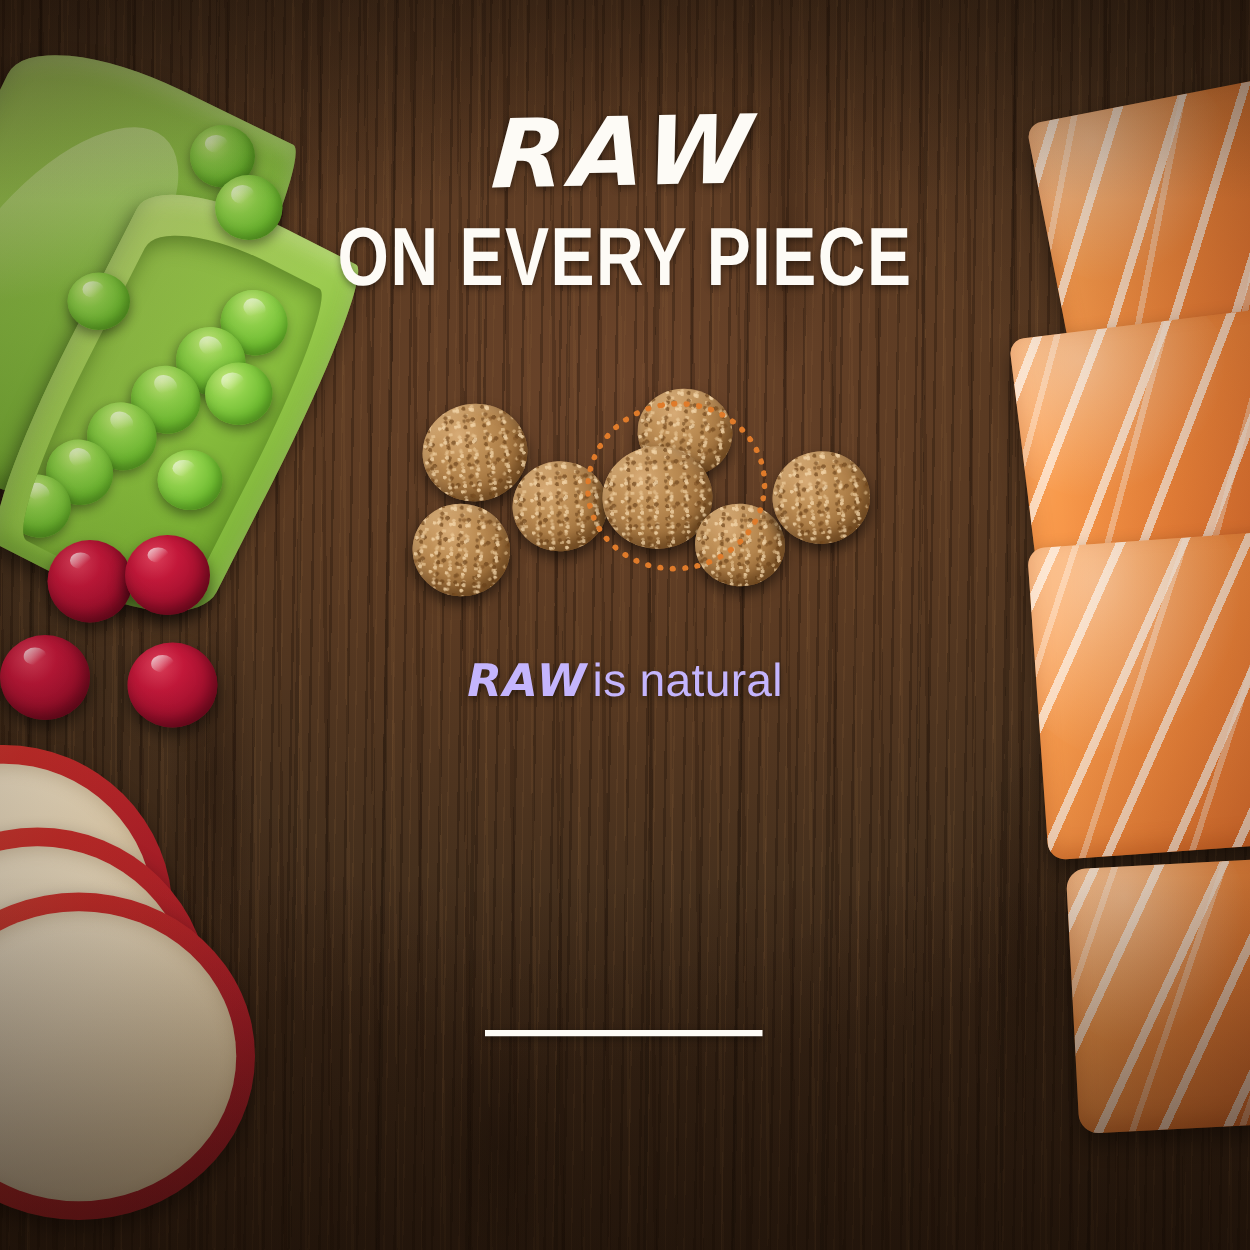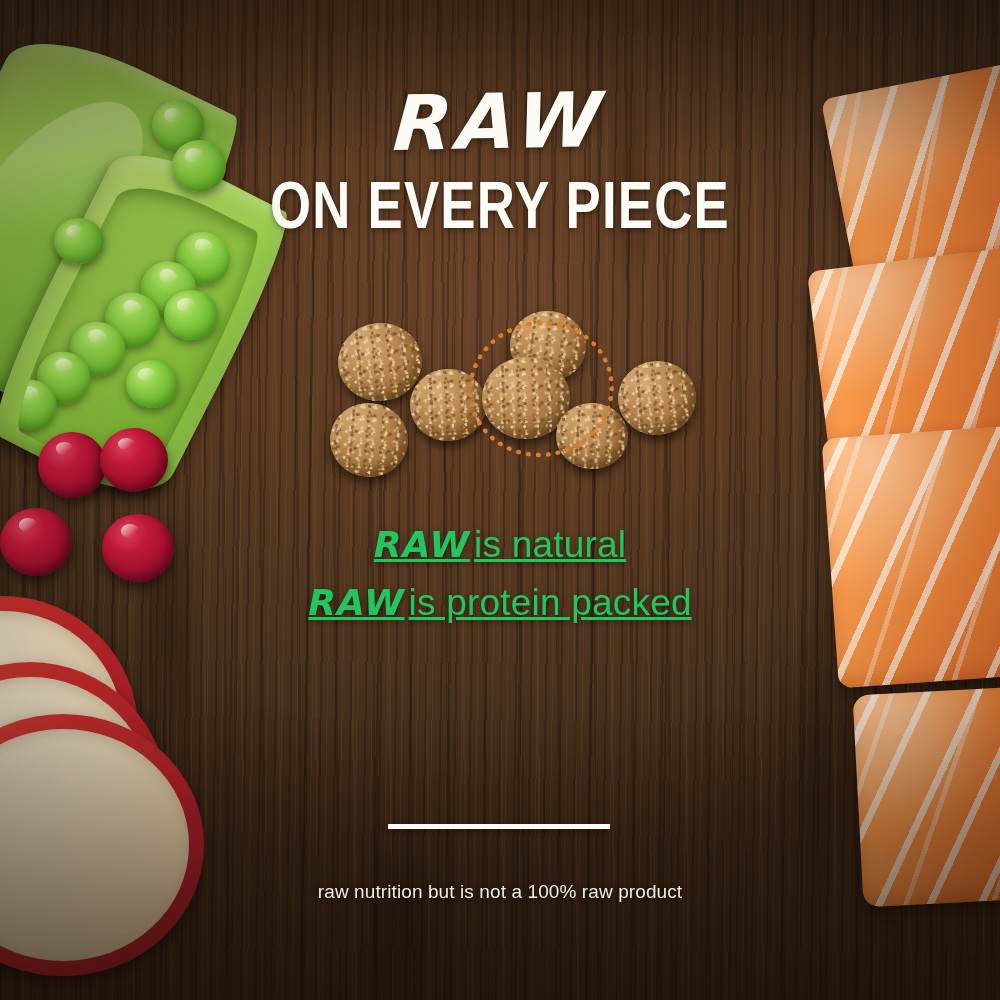--- a/index.html
+++ b/index.html
@@ -129,28 +129,27 @@
     border:5px dotted #e07b2a;
     transform:rotate(-10deg);
     pointer-events:none;
   }
 
   
   .benefits{
     position:absolute;left:-10px;right:-10px;top:516px;
   }
   .benefit-line{
-    color:#22c55e;
+    color:#c4b5fd;
     font-size:37px;
     font-weight:300;
     line-height:58px;
     letter-spacing:.2px;
     text-shadow:0 2px 6px rgba(0,0,0,.45);
     white-space:nowrap;
-    text-decoration:underline;
   }
   .benefit-line .raw-word{
     font-family:"DejaVu Sans", sans-serif;
     font-weight:700;font-style:italic;
     letter-spacing:1px;
     font-size:36px;
     padding-right:4px;
   }
 
   .divider{
@@ -355,25 +354,21 @@
       <div class="kibble k5"></div>
       <div class="kibble k6"></div>
       <div class="kibble k7"></div>
       <div class="dot-ring"></div>
     </div>
 
     <div class="benefits">
       <div class="benefit-line">
         <span class="raw-word">RAW</span><span>is natural</span>
       </div>
-      <div class="benefit-line">
-        <span class="raw-word">RAW</span><span>is protein packed</span>
-      </div>
     </div>
 
     <div class="divider"></div>
 
     <div class="footnote">
-      <div>raw nutrition but is not a 100% raw product</div>
     </div>
 
   </div>
 </div>
 
 </body></html>

